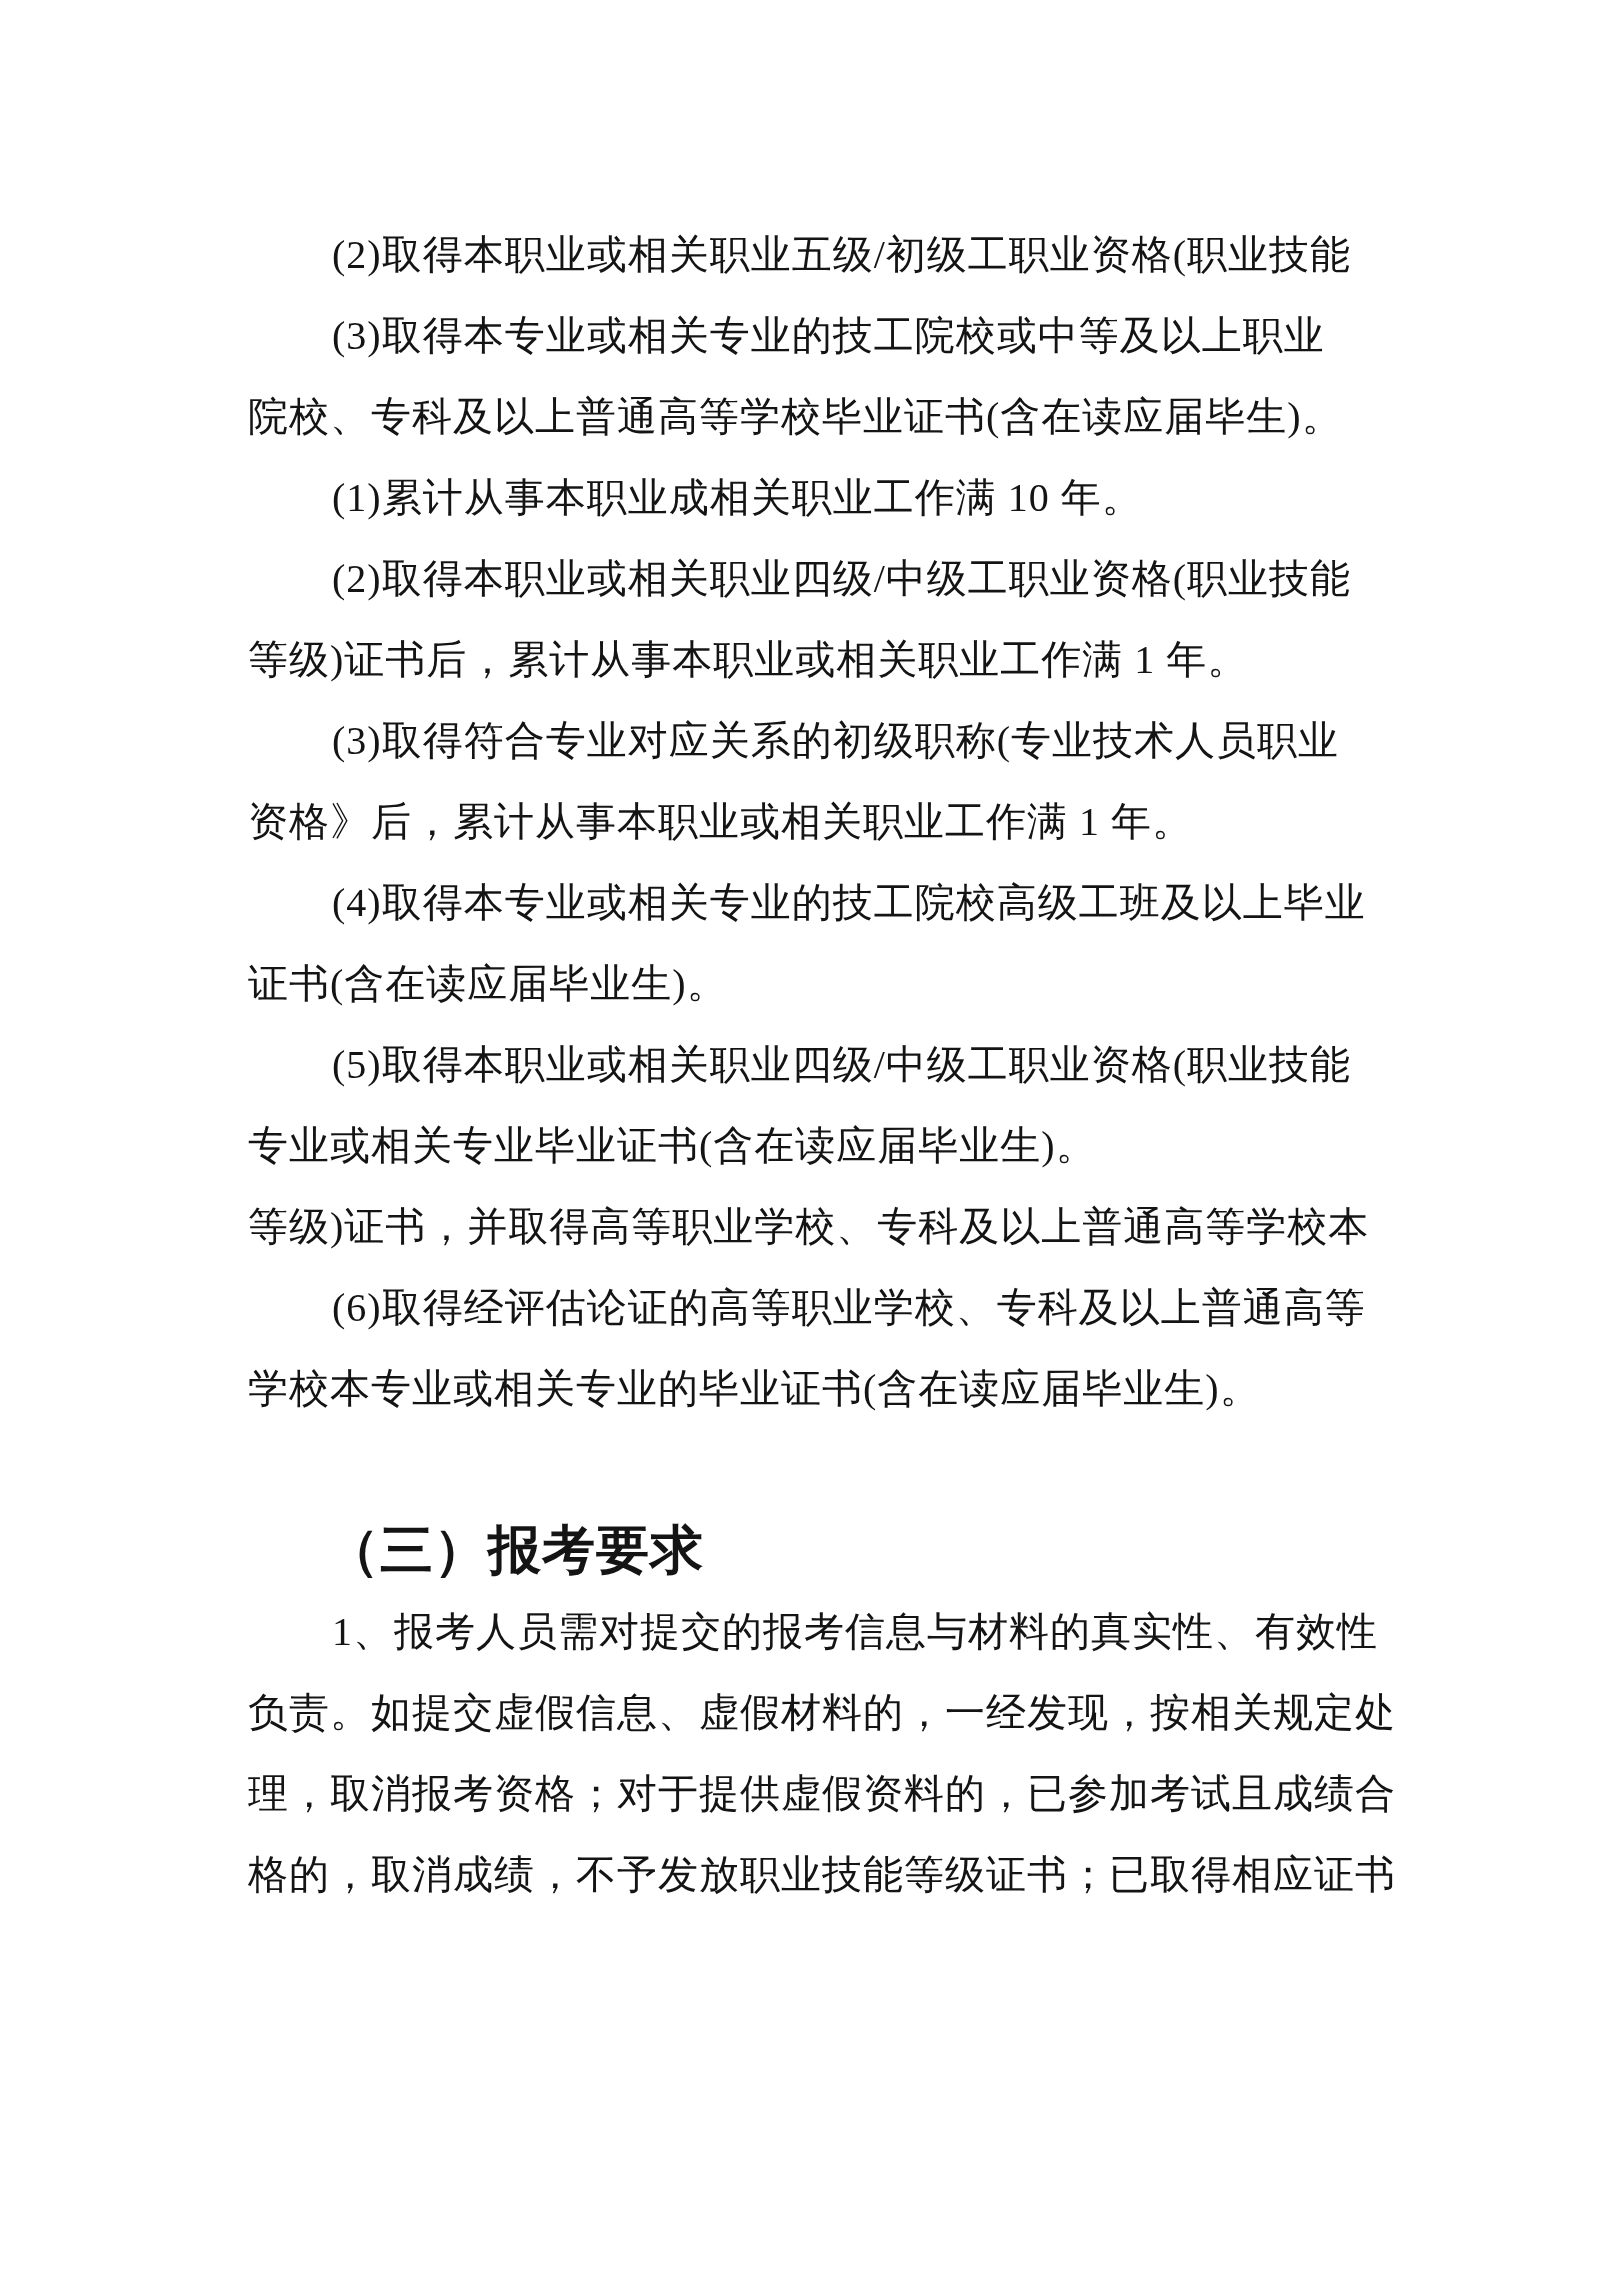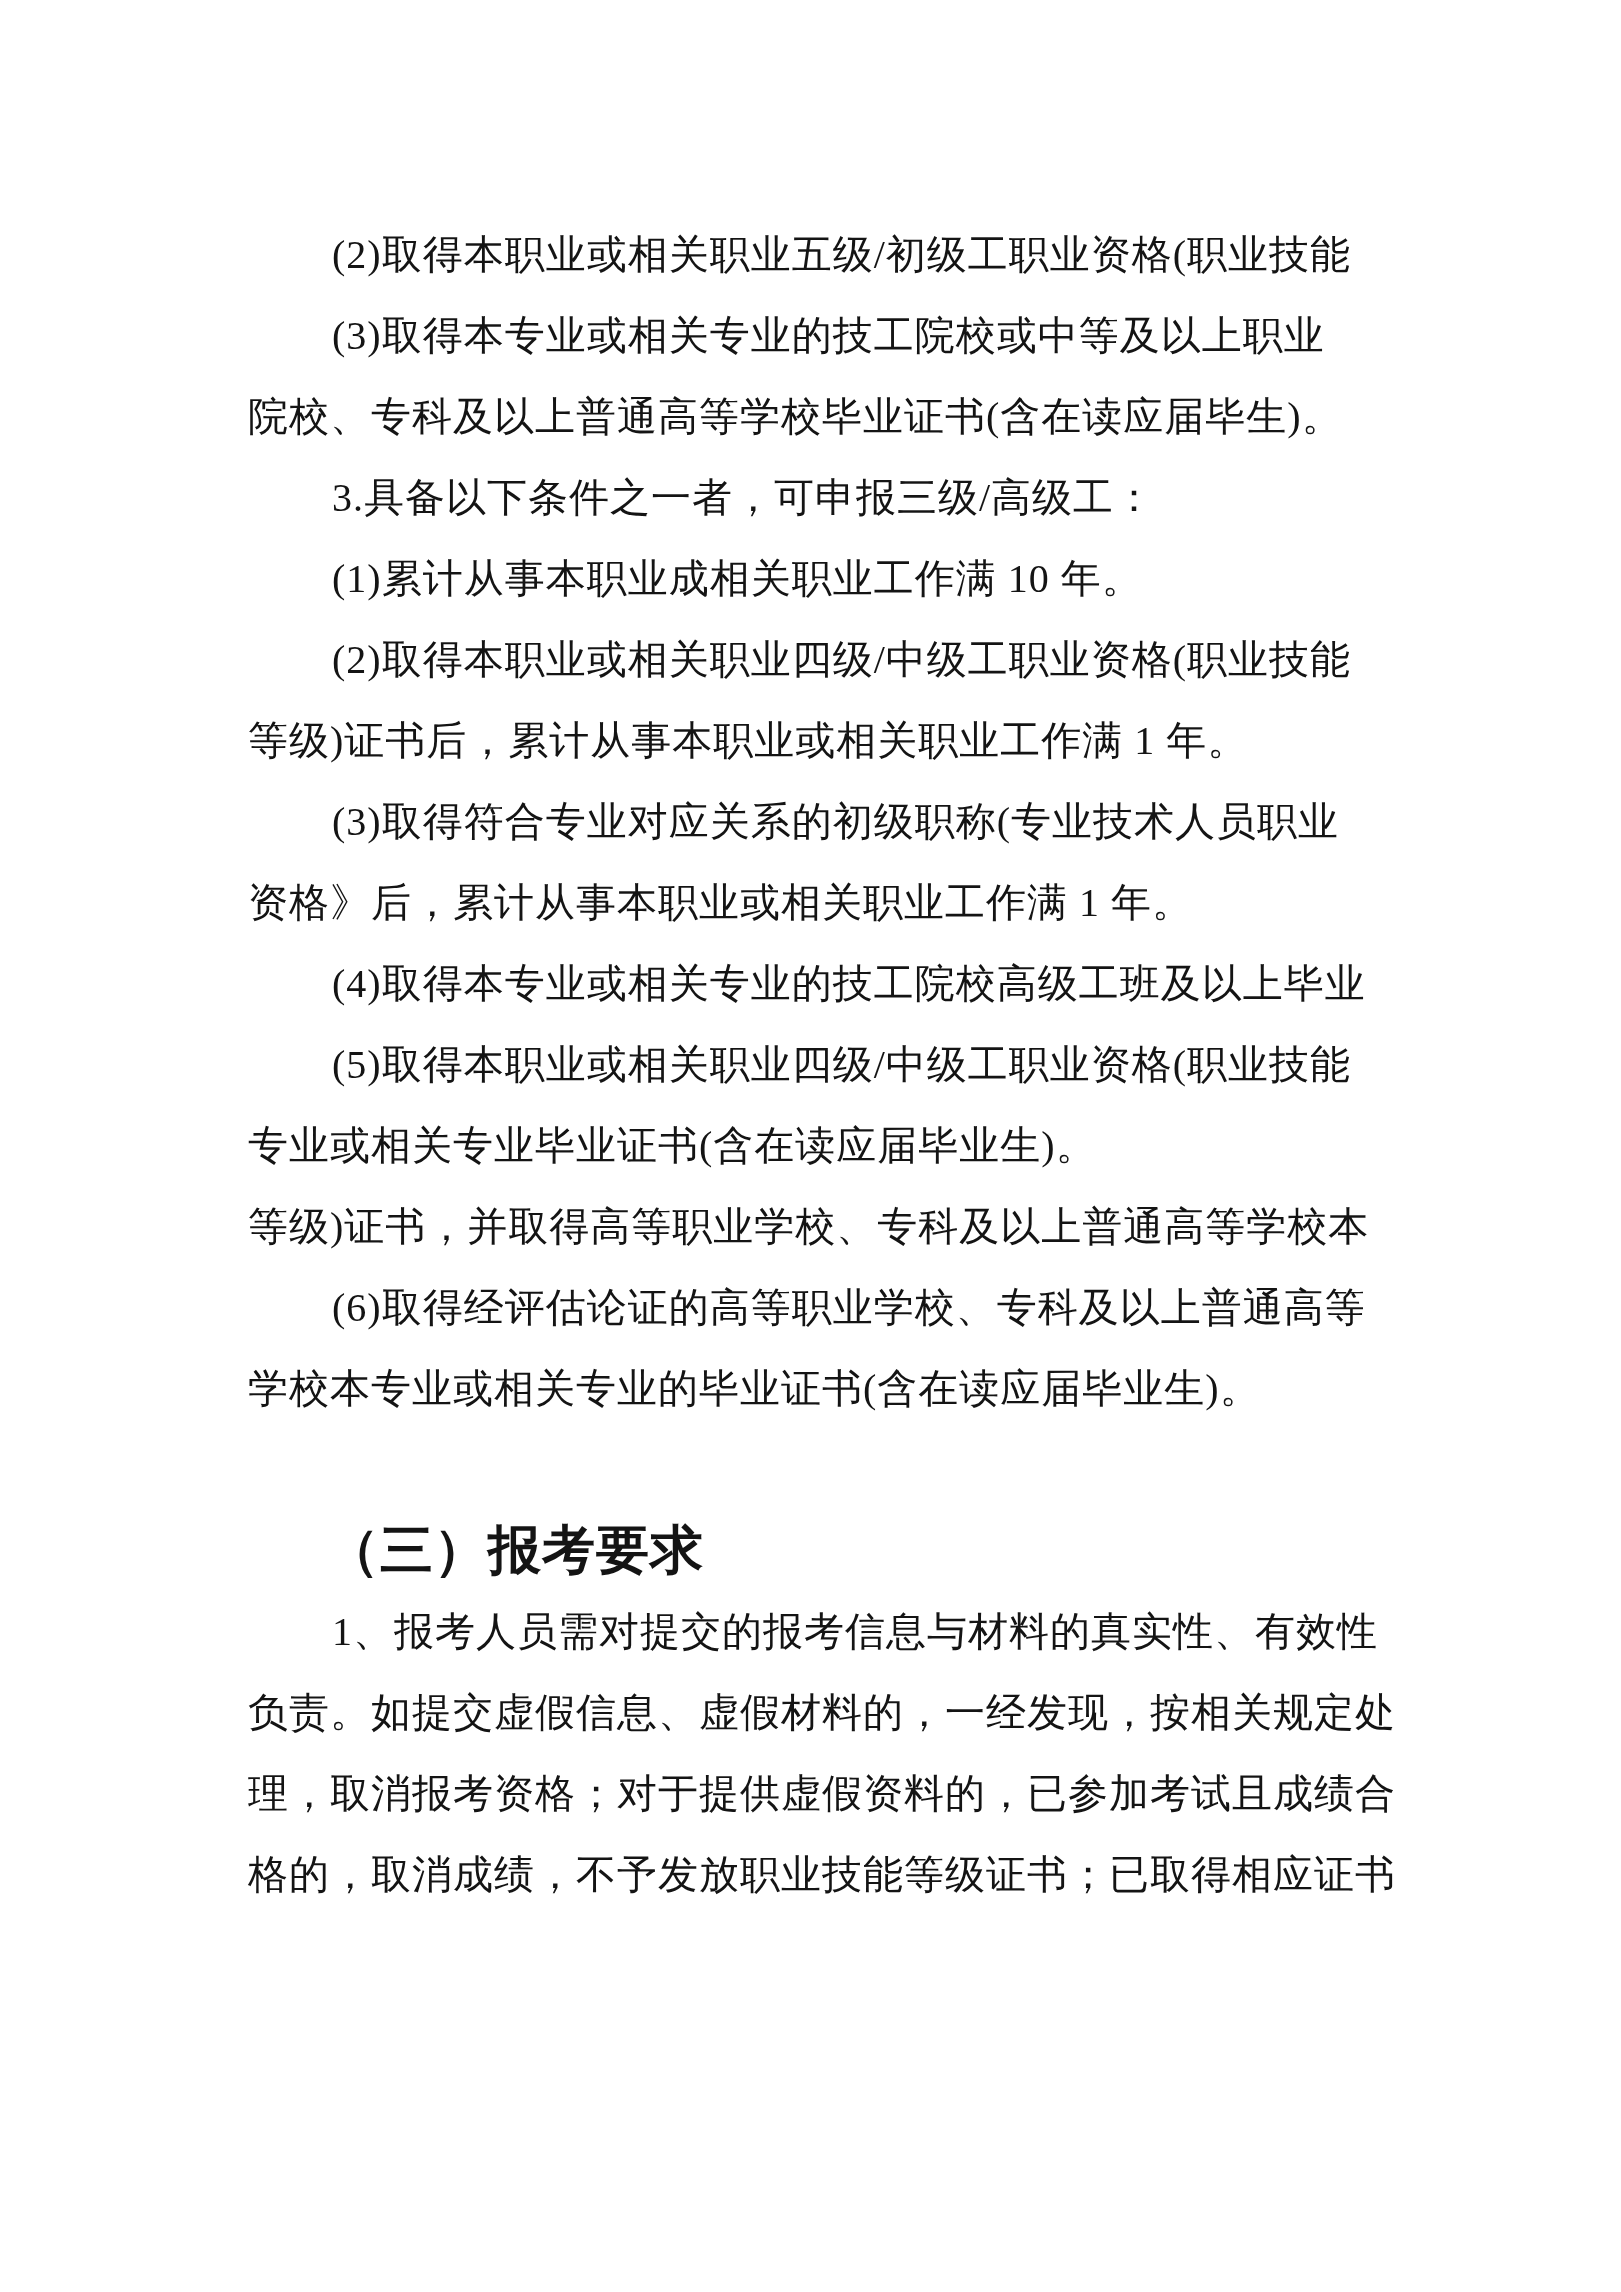--- a/index.html
+++ b/index.html
@@ -42,27 +42,27 @@
     font-family: Liberation Serif, serif;
   }
 </style>
 </head>
 <body>
 
 <div class="page">
   <p class="ln ind">(2)取得本职业或相关职业五级/初级工职业资格(职业技能</p>
   <p class="ln ind">(3)取得本专业或相关专业的技工院校或中等及以上职业</p>
   <p class="ln">院校、专科及以上普通高等学校毕业证书(含在读应届毕生)。</p>
-  <p class="ln ind">3.具备以下条件之一者，可申报三级/高级工：</p>
   <p class="ln ind">(1)累计从事本职业成相关职业工作满 10 年。</p>
   <p class="ln ind">(2)取得本职业或相关职业四级/中级工职业资格(职业技能</p>
   <p class="ln">等级)证书后，累计从事本职业或相关职业工作满 1 年。</p>
   <p class="ln ind">(3)取得符合专业对应关系的初级职称(专业技术人员职业</p>
   <p class="ln">资格》后，累计从事本职业或相关职业工作满 1 年。</p>
   <p class="ln ind">(4)取得本专业或相关专业的技工院校高级工班及以上毕业</p>
+  <p class="ln">证书(含在读应届毕业生)。</p>
   <p class="ln ind">(5)取得本职业或相关职业四级/中级工职业资格(职业技能</p>
   <p class="ln">专业或相关专业毕业证书(含在读应届毕业生)。</p>
   <p class="ln">等级)证书，并取得高等职业学校、专科及以上普通高等学校本</p>
   <p class="ln ind">(6)取得经评估论证的高等职业学校、专科及以上普通高等</p>
   <p class="ln">学校本专业或相关专业的毕业证书(含在读应届毕业生)。</p>
 
   <h2 class="heading">（三）报考要求</h2>
 
   <p class="ln ind">1、报考人员需对提交的报考信息与材料的真实性、有效性</p>
   <p class="ln">负责。如提交虚假信息、虚假材料的，一经发现，按相关规定处</p>

